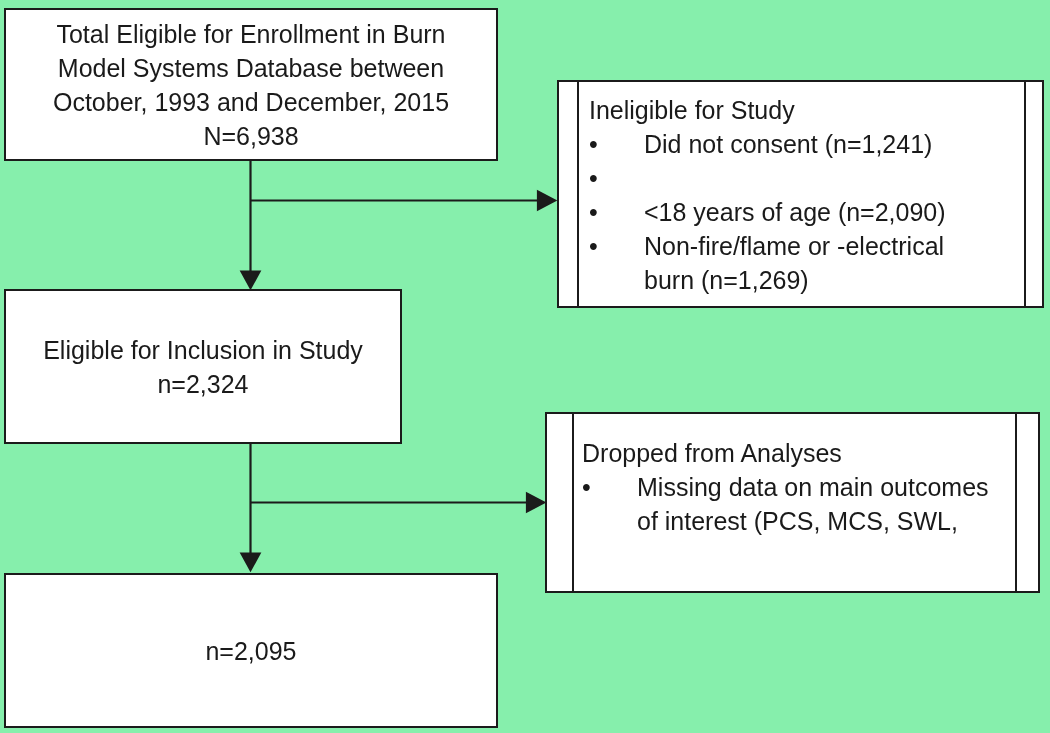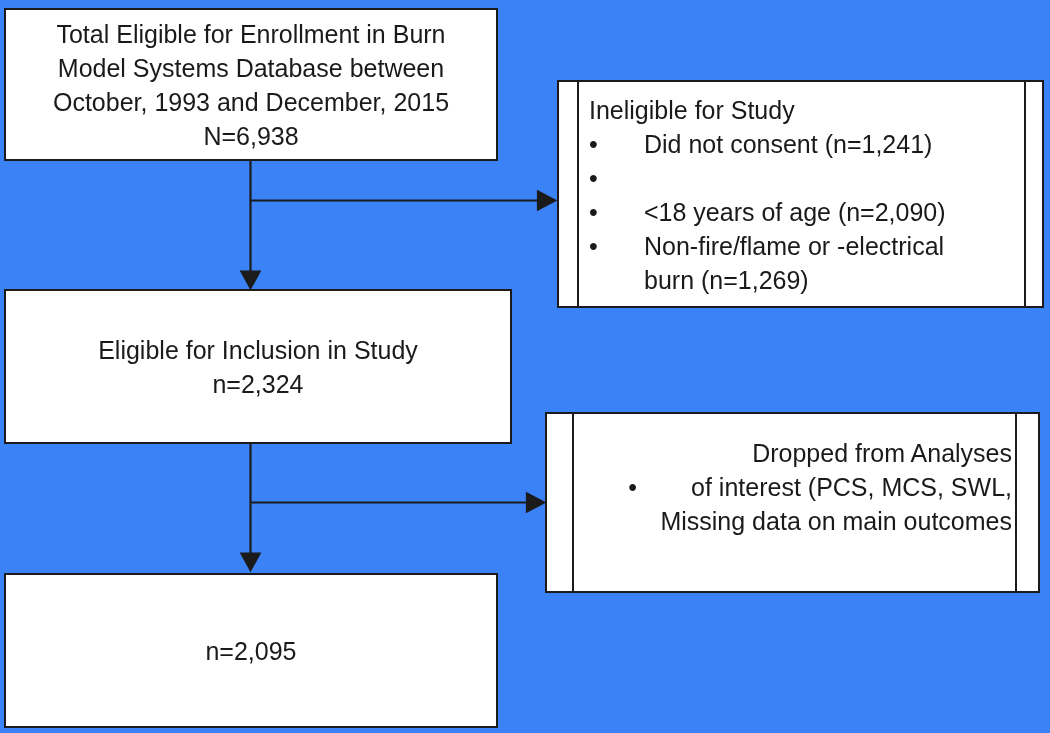--- a/index.html
+++ b/index.html
@@ -1,20 +1,20 @@
 <!DOCTYPE html>
 <html><head>
 <meta charset="utf-8">
 <style>
   html, body { margin: 0; padding: 0; background: #ffffff; }
   #canvas {
     position: relative;
     width: 1050px;
     height: 733px;
-    background: #3b82f6;
+    background: #86efac;
     font-family: "Liberation Sans", "DejaVu Sans", sans-serif;
     font-size: 25px;
     line-height: 34px;
     color: #1a1a1a;
     overflow: hidden;
   }
   #connectors {
     position: absolute;
     left: 0; top: 0;
     width: 1050px; height: 733px;
@@ -29,25 +29,25 @@
   .center-box {
     display: flex;
     flex-direction: column;
     align-items: center;
     justify-content: center;
     text-align: center;
   }
   .line { white-space: nowrap; }
   
   #box-total    { left: 4px;  top: 8px;   width: 494px; height: 153px; }
-  #box-study    { left: 4px;  top: 289px; width: 508px; height: 155px; text-align: center; }
+  #box-study    { left: 4px;  top: 289px; width: 398px; height: 155px; text-align: center; }
   #box-analyses { left: 4px;  top: 573px; width: 494px; height: 155px; }
   
   #box-ineligible { left: 557px; top: 80px;  width: 487px; height: 228px; }
-  #box-dropped    { left: 545px; top: 412px; width: 495px; height: 181px; text-align: right; }
+  #box-dropped    { left: 545px; top: 412px; width: 495px; height: 181px; }
   .bar {
     position: absolute;
     top: 0; bottom: 0;
     width: 2px;
     background: #1b1b1b;
   }
   #box-ineligible .bar-l { left: 18px; }
   #box-ineligible .bar-r { right: 16px; }
   #box-dropped .bar-l { left: 25px; }
   #box-dropped .bar-r { right: 21px; }
@@ -123,22 +123,22 @@
   </div>
 
   <div class="box" id="box-dropped">
     <div class="bar bar-l"></div>
     <div class="bar bar-r"></div>
     <div class="pp-content">
       <div class="line">Dropped from Analyses</div>
       <div class="pp-item">
         <div class="pp-bullet">•</div>
         <div class="pp-text">
+          <div class="line">Missing data on main outcomes</div>
           <div class="line">of interest (PCS, MCS, SWL,</div>
-          <div class="line">Missing data on main outcomes</div>
         </div>
       </div>
     </div>
   </div>
 
   <div class="box center-box" id="box-analyses">
     <div class="line">n=2,095</div>
   </div>
 
 </div>

